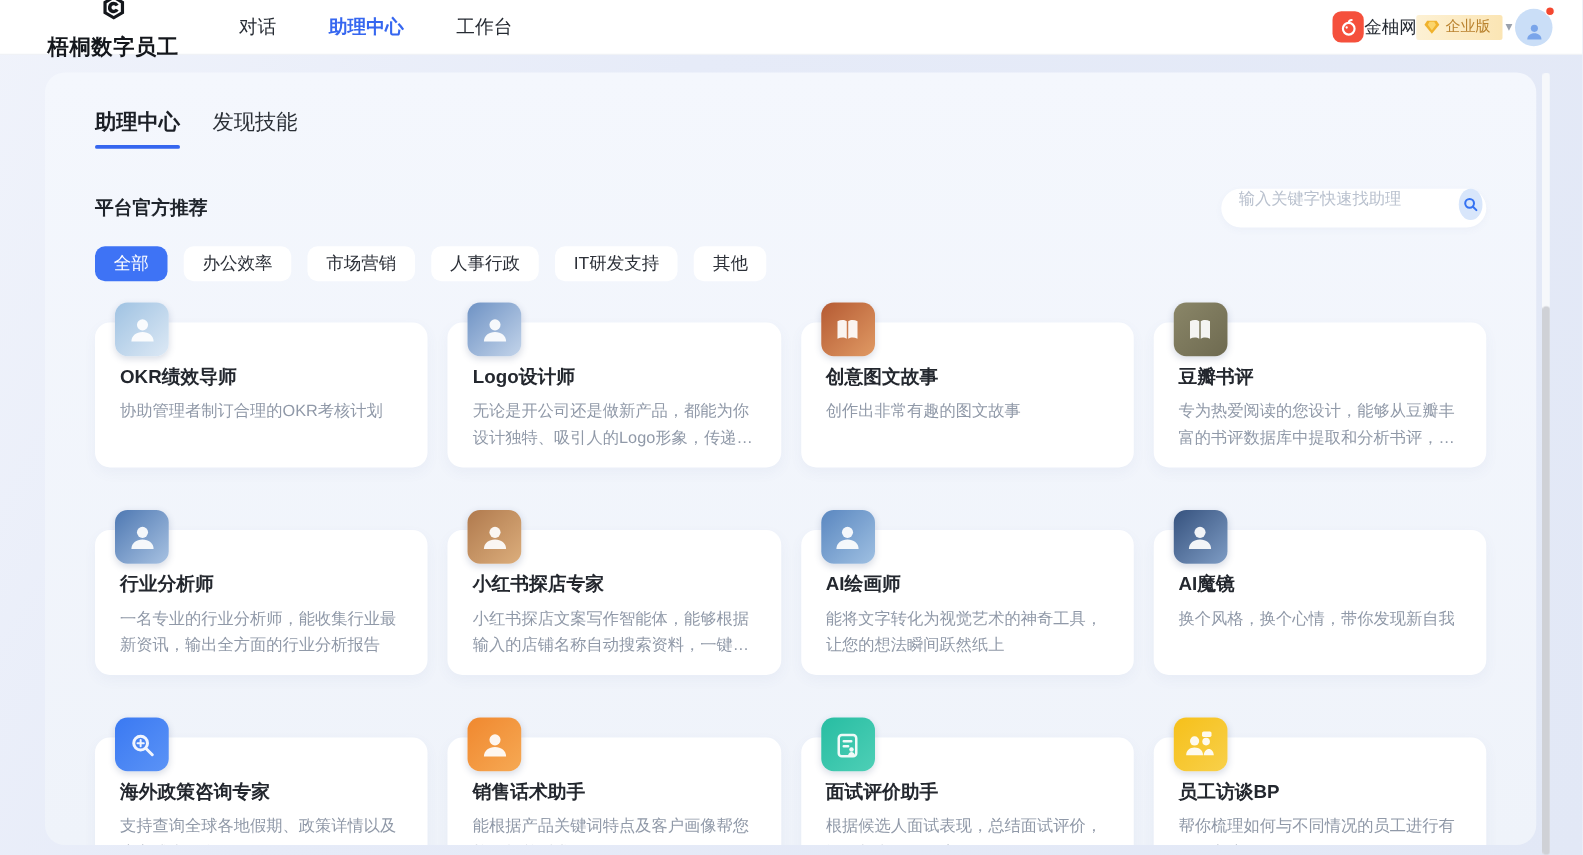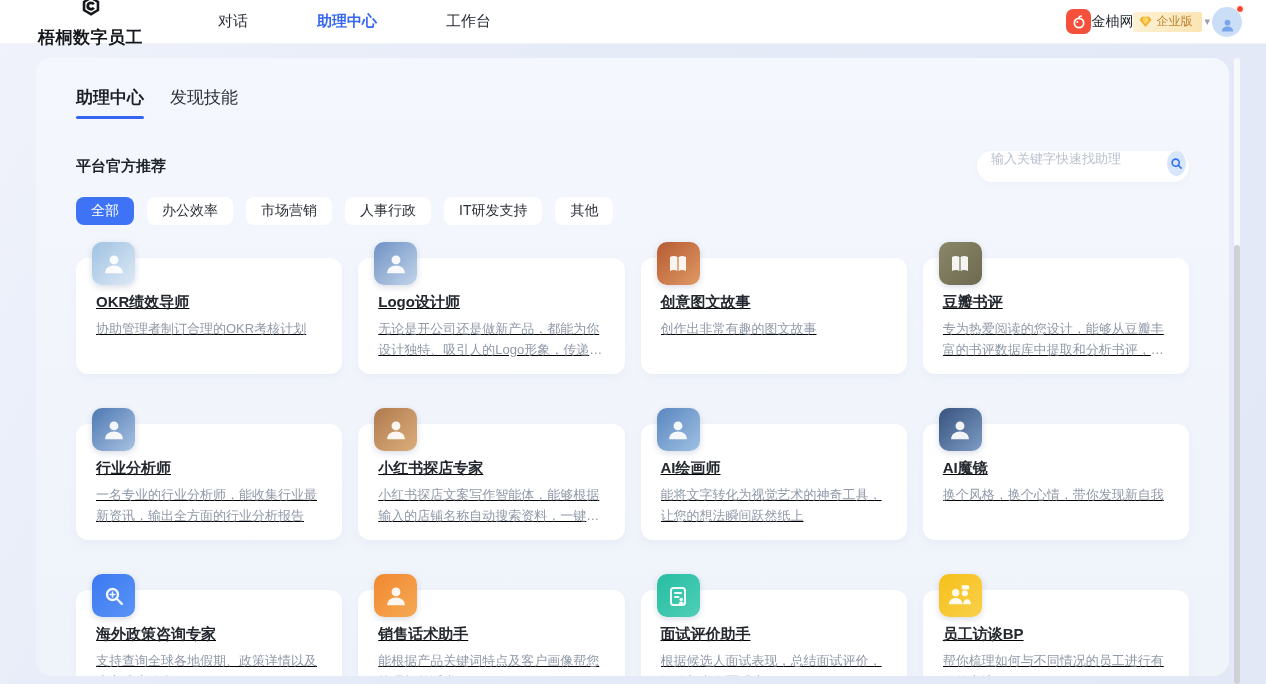--- a/index.html
+++ b/index.html
@@ -8,21 +8,21 @@
     background:linear-gradient(120deg,#f0f3fb 0%,#e6ebf8 35%,#e2e8f6 100%); }
 
   
   .header { position:relative; z-index:5; height:44px; background:#fff;
     border-bottom:1px solid #f0f2f6; display:flex; align-items:center;
     padding:0 24px 0 38px; }
   .brand { display:flex; align-items:center; gap:9px; cursor:pointer;flex-direction:column; }
   .brand-logo { width:22px; height:22px; display:flex; }
   .brand-name { font-size:17px; font-weight:700; color:#14171c; letter-spacing:.5px; }
   .nav { display:flex; gap:42px; margin-left:48px; font-size:15px; color:#262b33; }
-  .nav-item { cursor:pointer;margin-left:27px; }
+  .nav-item { cursor:pointer; }
   .nav-item.active { color:#3667f0; font-weight:700; }
   .account { margin-left:auto; display:flex; align-items:center; gap:0; }
   .company-logo { width:25px; height:25px; border-radius:7px; background:#f5503c;
     display:flex; align-items:center; justify-content:center; }
   .company-name { font-size:14px; color:#262b33; }
   .plan-badge { display:flex; align-items:center; gap:4px; height:20px;
     background:linear-gradient(90deg,#fdf1d4,#fbe5b4); border-radius:2px;
     padding:0 10px 0 6px; font-size:12px; color:#b9822e; cursor:pointer; }
   .caret { color:#9aa1ad; font-size:11px; margin:0 2px; cursor:pointer; }
   .user-avatar { position:relative; width:30px; height:30px; border-radius:50%;
@@ -57,21 +57,21 @@
     border:none; display:flex; align-items:center; justify-content:center; cursor:pointer; }
 
   .chips { display:flex; gap:13px; margin-top:15px; }
   .chip { height:28px; display:flex; align-items:center; padding:0 15px;
     background:#fff; border-radius:8px; font-size:14px; color:#2c3038; cursor:pointer; }
   .chip.active { background:#3e73f5; color:#fff; }
 
   .grid { display:grid; grid-template-columns:repeat(4,1fr); column-gap:16px;
     row-gap:50px; margin-top:33px; }
   .card { position:relative; background:#fff; border-radius:12px; height:116px;
-    padding:34px 20px 4px 20px; box-shadow:0 4px 10px rgba(80,100,160,.05); cursor:pointer;text-decoration:underline; }
+    padding:34px 20px 4px 20px; box-shadow:0 4px 10px rgba(80,100,160,.05); cursor:pointer; }
   .avatar { position:absolute; top:-16px; left:16px; width:43px; height:43px;
     border-radius:10px; display:flex; align-items:center; justify-content:center;
     box-shadow:0 2px 6px rgba(40,60,110,.18); }
   .avatar svg { opacity:.92; }
   .card-title { font-size:15px; font-weight:700; color:#23272e; line-height:20px; }
   .card-desc { margin-top:6px; font-size:13px; color:#9099a8; line-height:21px;
     display:-webkit-box; -webkit-line-clamp:2; -webkit-box-orient:vertical; overflow:hidden; }
 
   
   .sb-track { position:fixed; top:58px; bottom:0; right:26px; width:6px;

